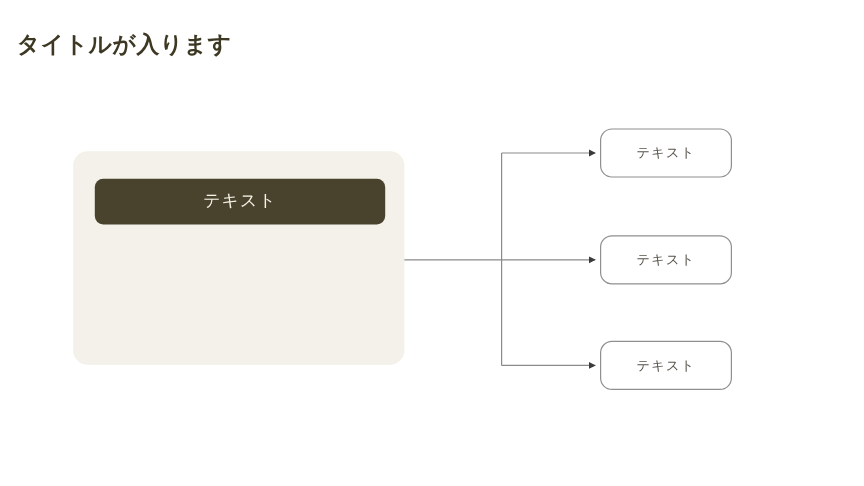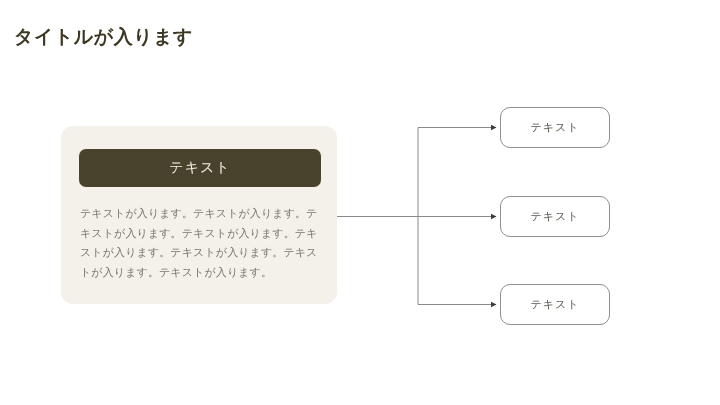--- a/index.html
+++ b/index.html
@@ -74,21 +74,20 @@
 </style>
 </head>
 <body>
 
 <div class="slide">
 
   <div class="slide-title">タイトルが入ります</div>
 
   <div class="info-card">
     <div class="info-card-header">テキスト</div>
-    <div class="info-card-body">テキストが入ります。テキストが入ります。テキストが入ります。テキストが入ります。テキストが入ります。テキストが入ります。テキストが入ります。テキストが入ります。</div>
   </div>
 
   <svg class="connector-layer" width="720" height="405" viewBox="0 0 720 405">
     <defs>
       <marker id="arrow" markerWidth="7" markerHeight="7" refX="5.5" refY="3" orient="auto" markerUnits="userSpaceOnUse">
         <path d="M0,0 L6,3 L0,6 Z" fill="#3a3a3a"></path>
       </marker>
     </defs>
     <line x1="337" y1="216.5" x2="418" y2="216.5" stroke="#8a8a8a" stroke-width="1"></line>
     <line x1="418" y1="127.5" x2="418" y2="304.5" stroke="#8a8a8a" stroke-width="1"></line>

